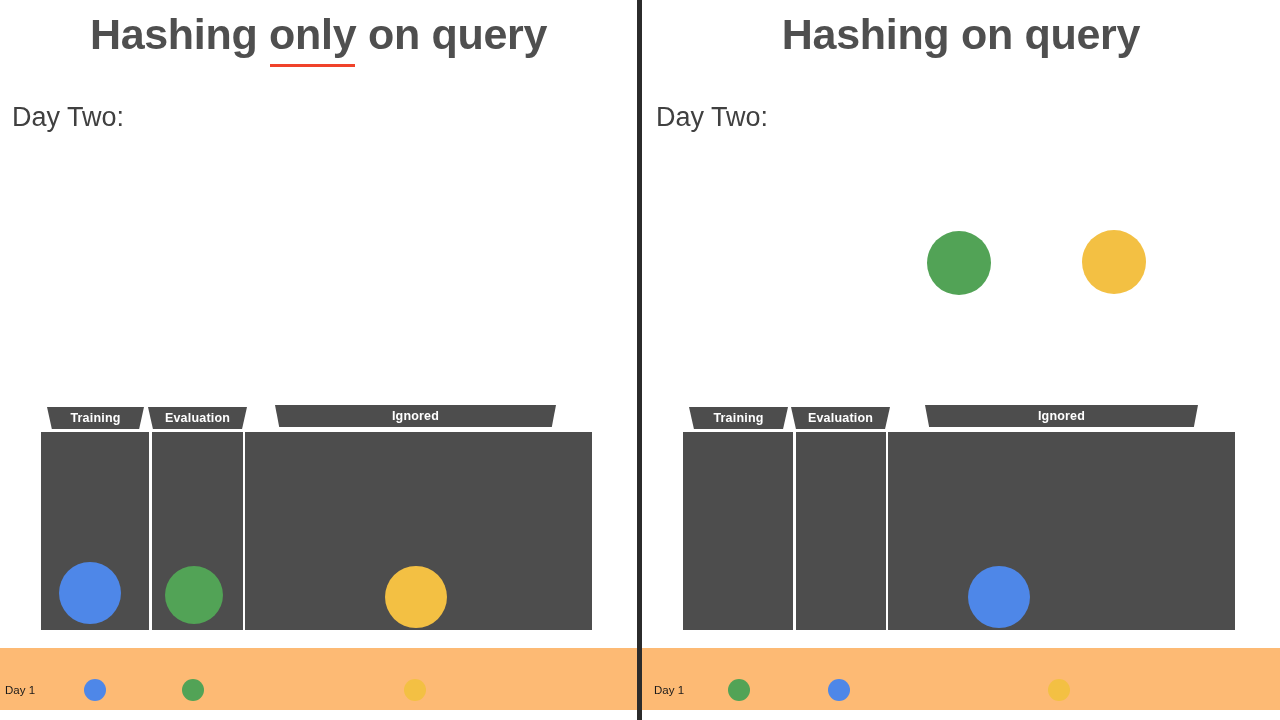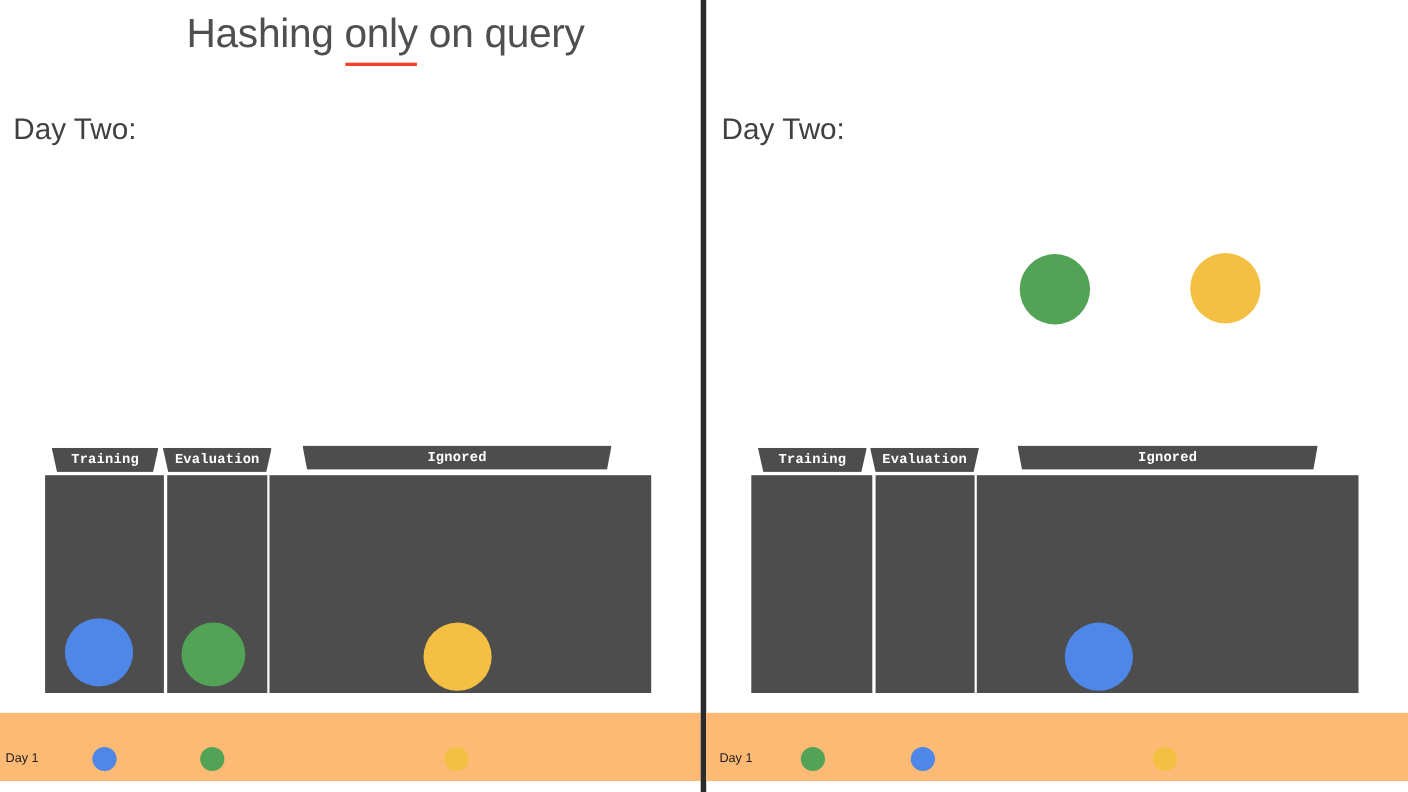--- a/index.html
+++ b/index.html
@@ -38,25 +38,24 @@
     height: 720px;
   }
   .panel.left  { left: 0px;   width: 637px; }
   .panel.right { left: 642px; width: 638px; }
 
   
   .title {
     position: absolute;
     text-align: center;
     color: #4f4f4f;
-    font-weight: normal;
-    font-size: 37px;
+    font-weight: bold;
+    font-size: 43px;
     letter-spacing: -0.3px;
     white-space: nowrap;
-    padding-left: 32px;
   }
   .panel.left .title  { left: 0; width: 637px; top: 10px; }
   .panel.right .title { left: 0; width: 638px; top: 10px; }
 
   .title .underlined {
     position: relative;
     display: inline-block;
   }
   .title .underlined::after {
     content: "";
@@ -91,21 +90,20 @@
   .panel.left .day-heading  { left: 12px; top: 102px; }
   .panel.right .day-heading { left: 14px; top: 102px; }
 
   
   .bins-layer {
     position: absolute;
     left: 0;
     top: 0;
     width: 100%;
     height: 720px;
-    font-family: Liberation Mono, monospace;
   }
   .bin {
     position: absolute;
   }
   .bin-body {
     position: absolute;
     background: #4d4d4d;
     top: 0;
     left: 0;
     width: 100%;
@@ -203,20 +201,21 @@
       <div class="tl-dot" style="left:182px; background:#52a356;"></div>
       <div class="tl-dot" style="left:404px; background:#f3c043;"></div>
     </div>
 
   </div>
 
   <div class="divider"></div>
 
   <div class="panel right">
 
+    <div class="title">Hashing on query</div>
 
     <div class="day-heading">Day Two:</div>
 
     <div class="circle" style="left:285px; top:231px; width:64px; height:64px; background:#52a356;"></div>
     <div class="circle" style="left:440px; top:230px; width:64px; height:64px; background:#f3c043;"></div>
 
     <div class="bins-layer">
 
       <div class="bin-header" style="left:47px; top:407px; width:99px;">Training</div>
       <div class="bin" style="left:41px; top:432px; width:110px; height:198px;">

